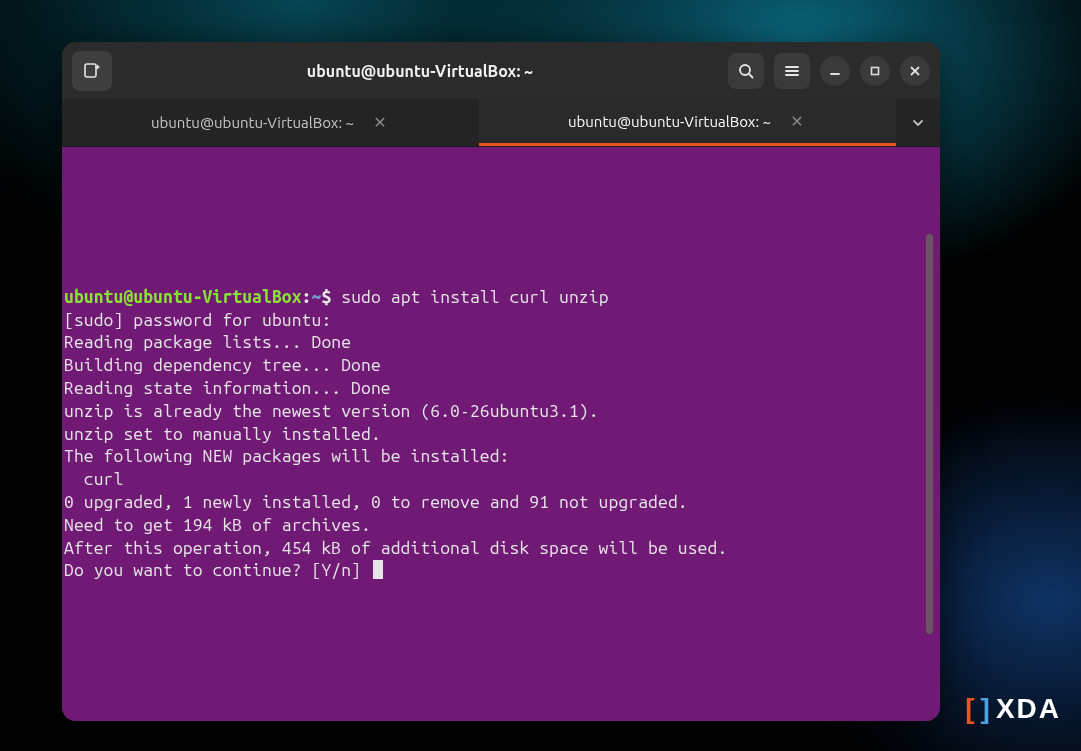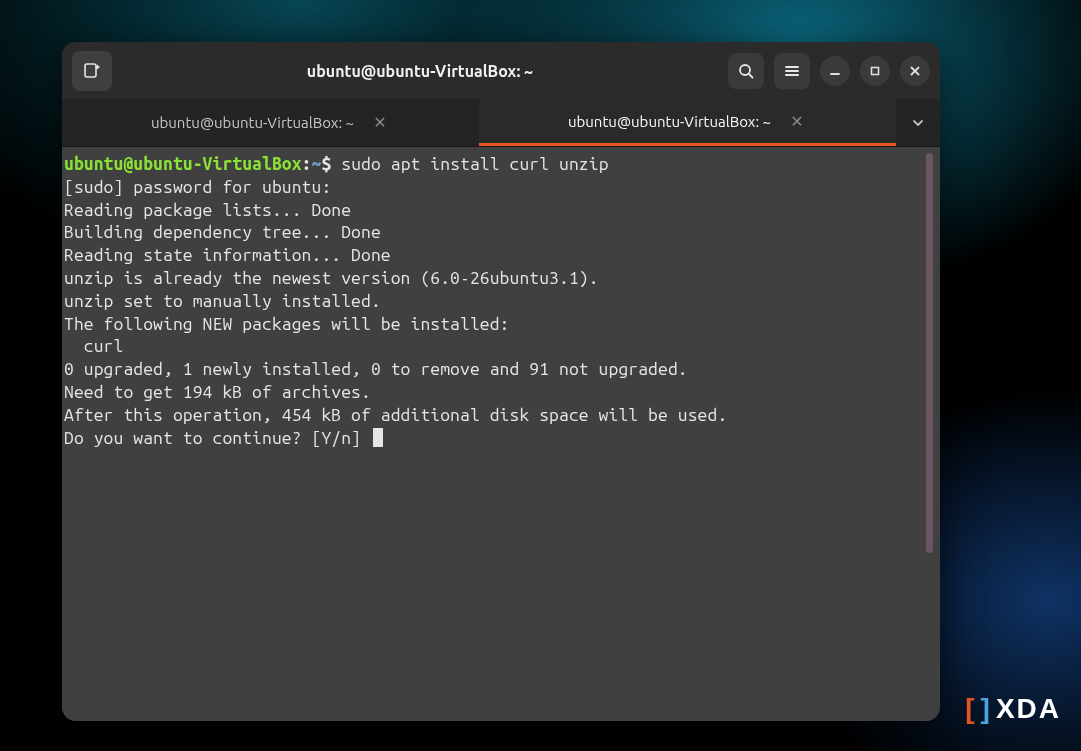--- a/index.html
+++ b/index.html
@@ -89,23 +89,24 @@
       font-size: 16px;
       width: 20px; text-align: center;
     }
     .tab-menu {
       width: 44px;
       display: flex; align-items: center; justify-content: center;
       color: #bbb;
     }
     .terminal {
       flex: 1;
-      background: #404040;
+      background: #701a75;
       padding: 6px 6px 6px 2px;
       display: flex;
+      align-items: center;
     }
     .term-text {
       flex: 1;
       font-family: "Ubuntu Mono", "DejaVu Sans Mono", Consolas, monospace;
       font-size: 17.5px;
       line-height: 22.8px;
       color: #e6e6e6;
       white-space: pre;
       letter-spacing: 0.1px;
     }

